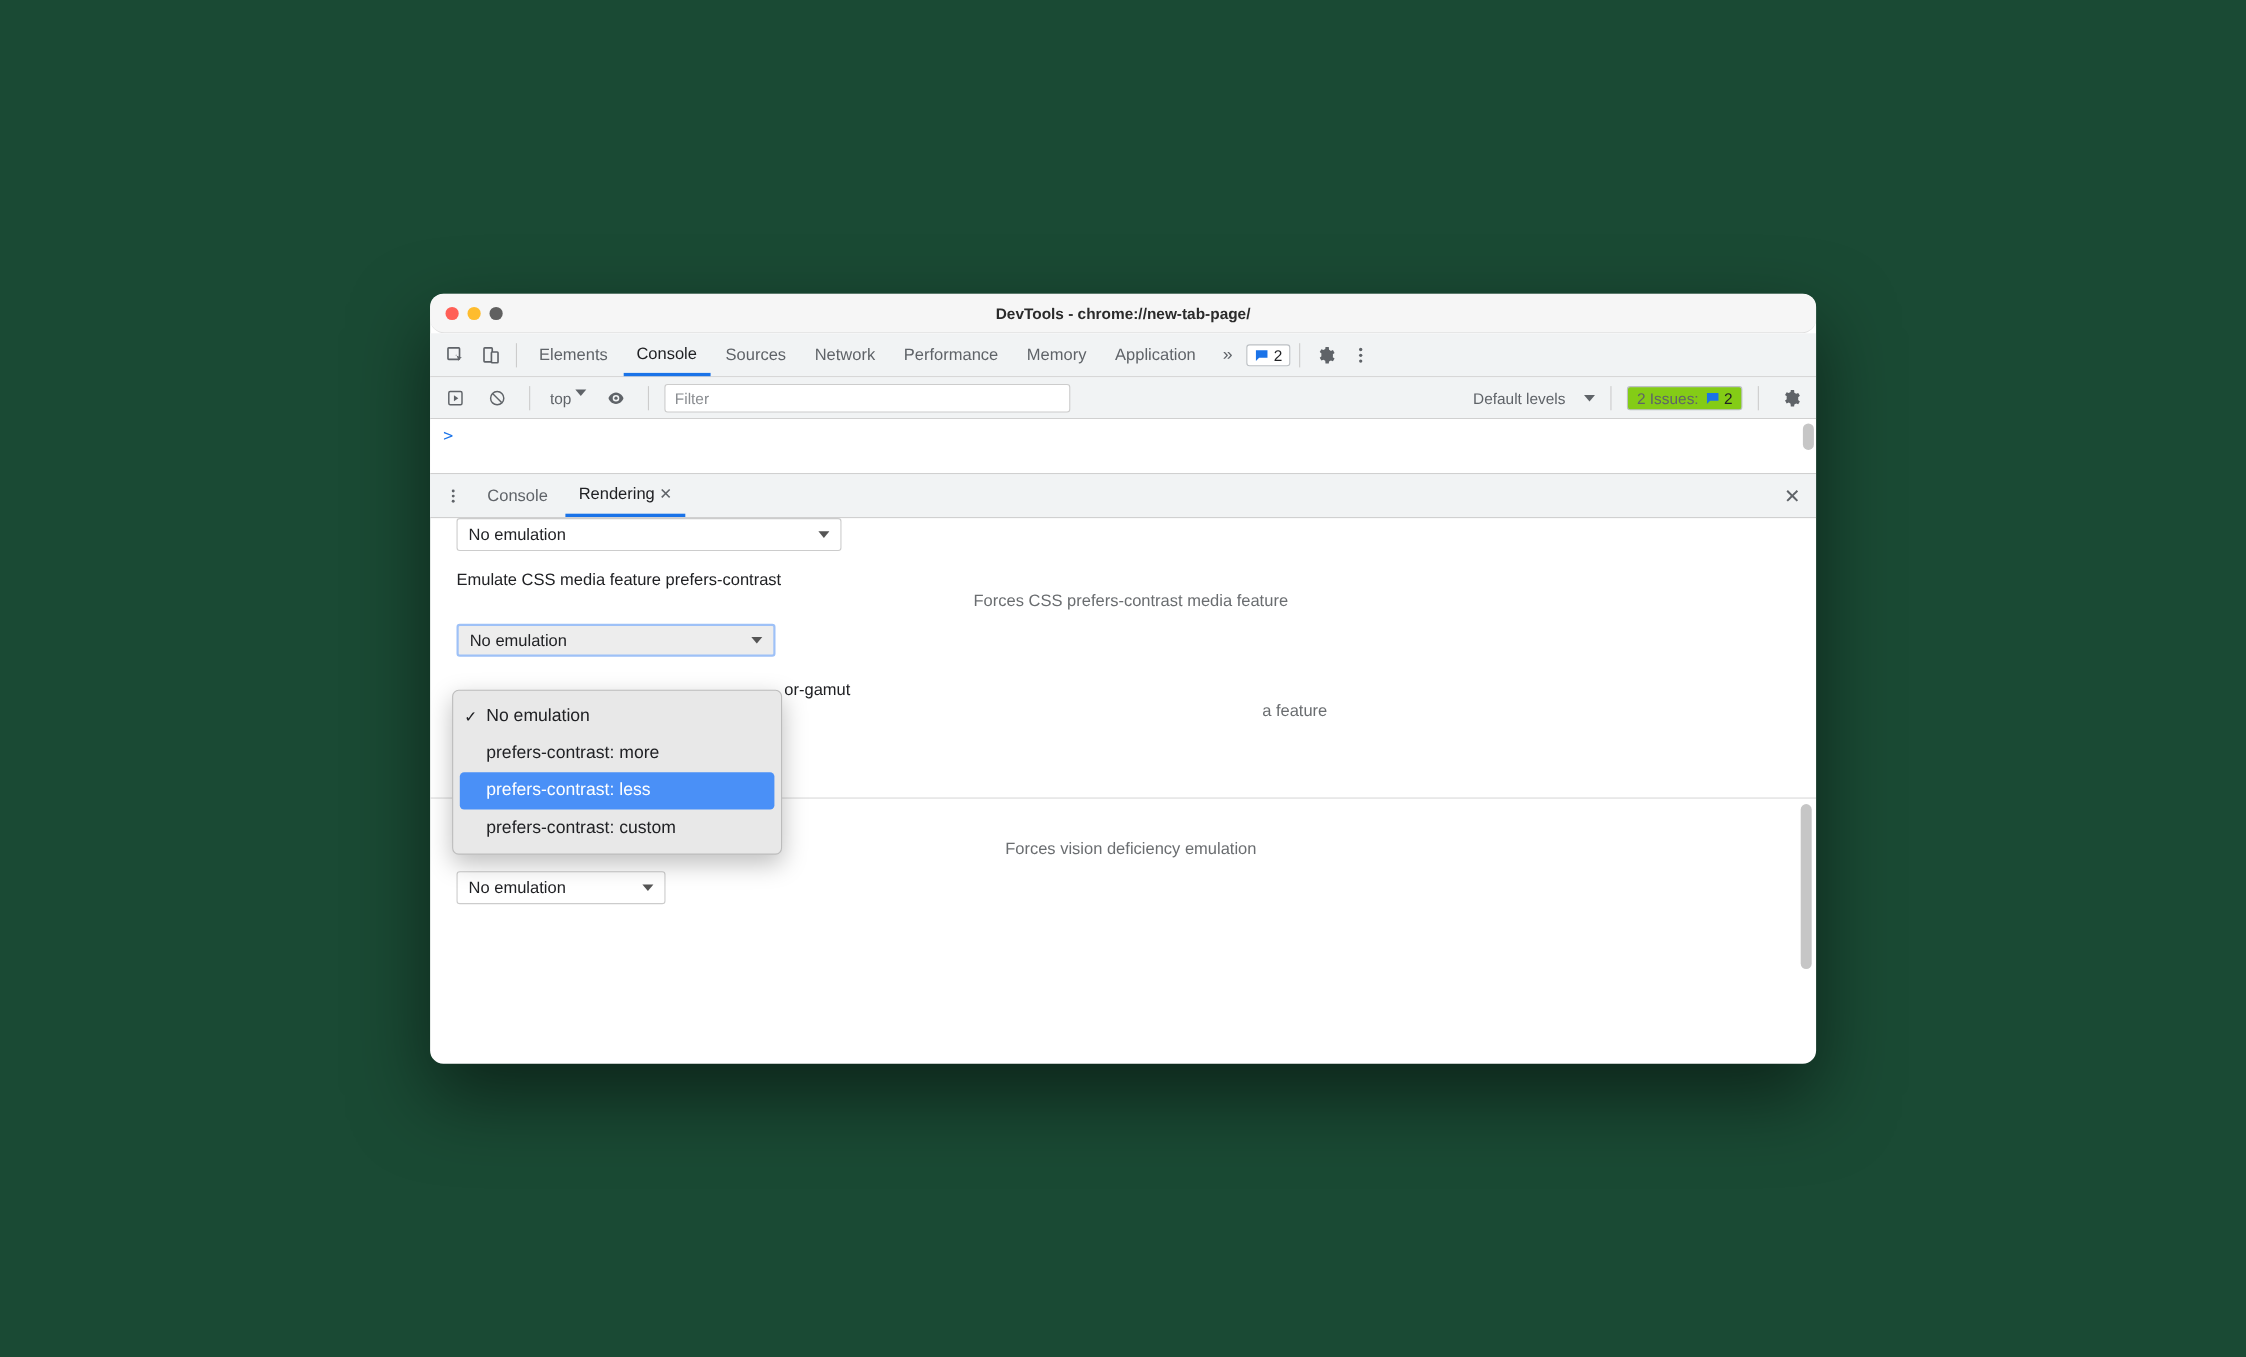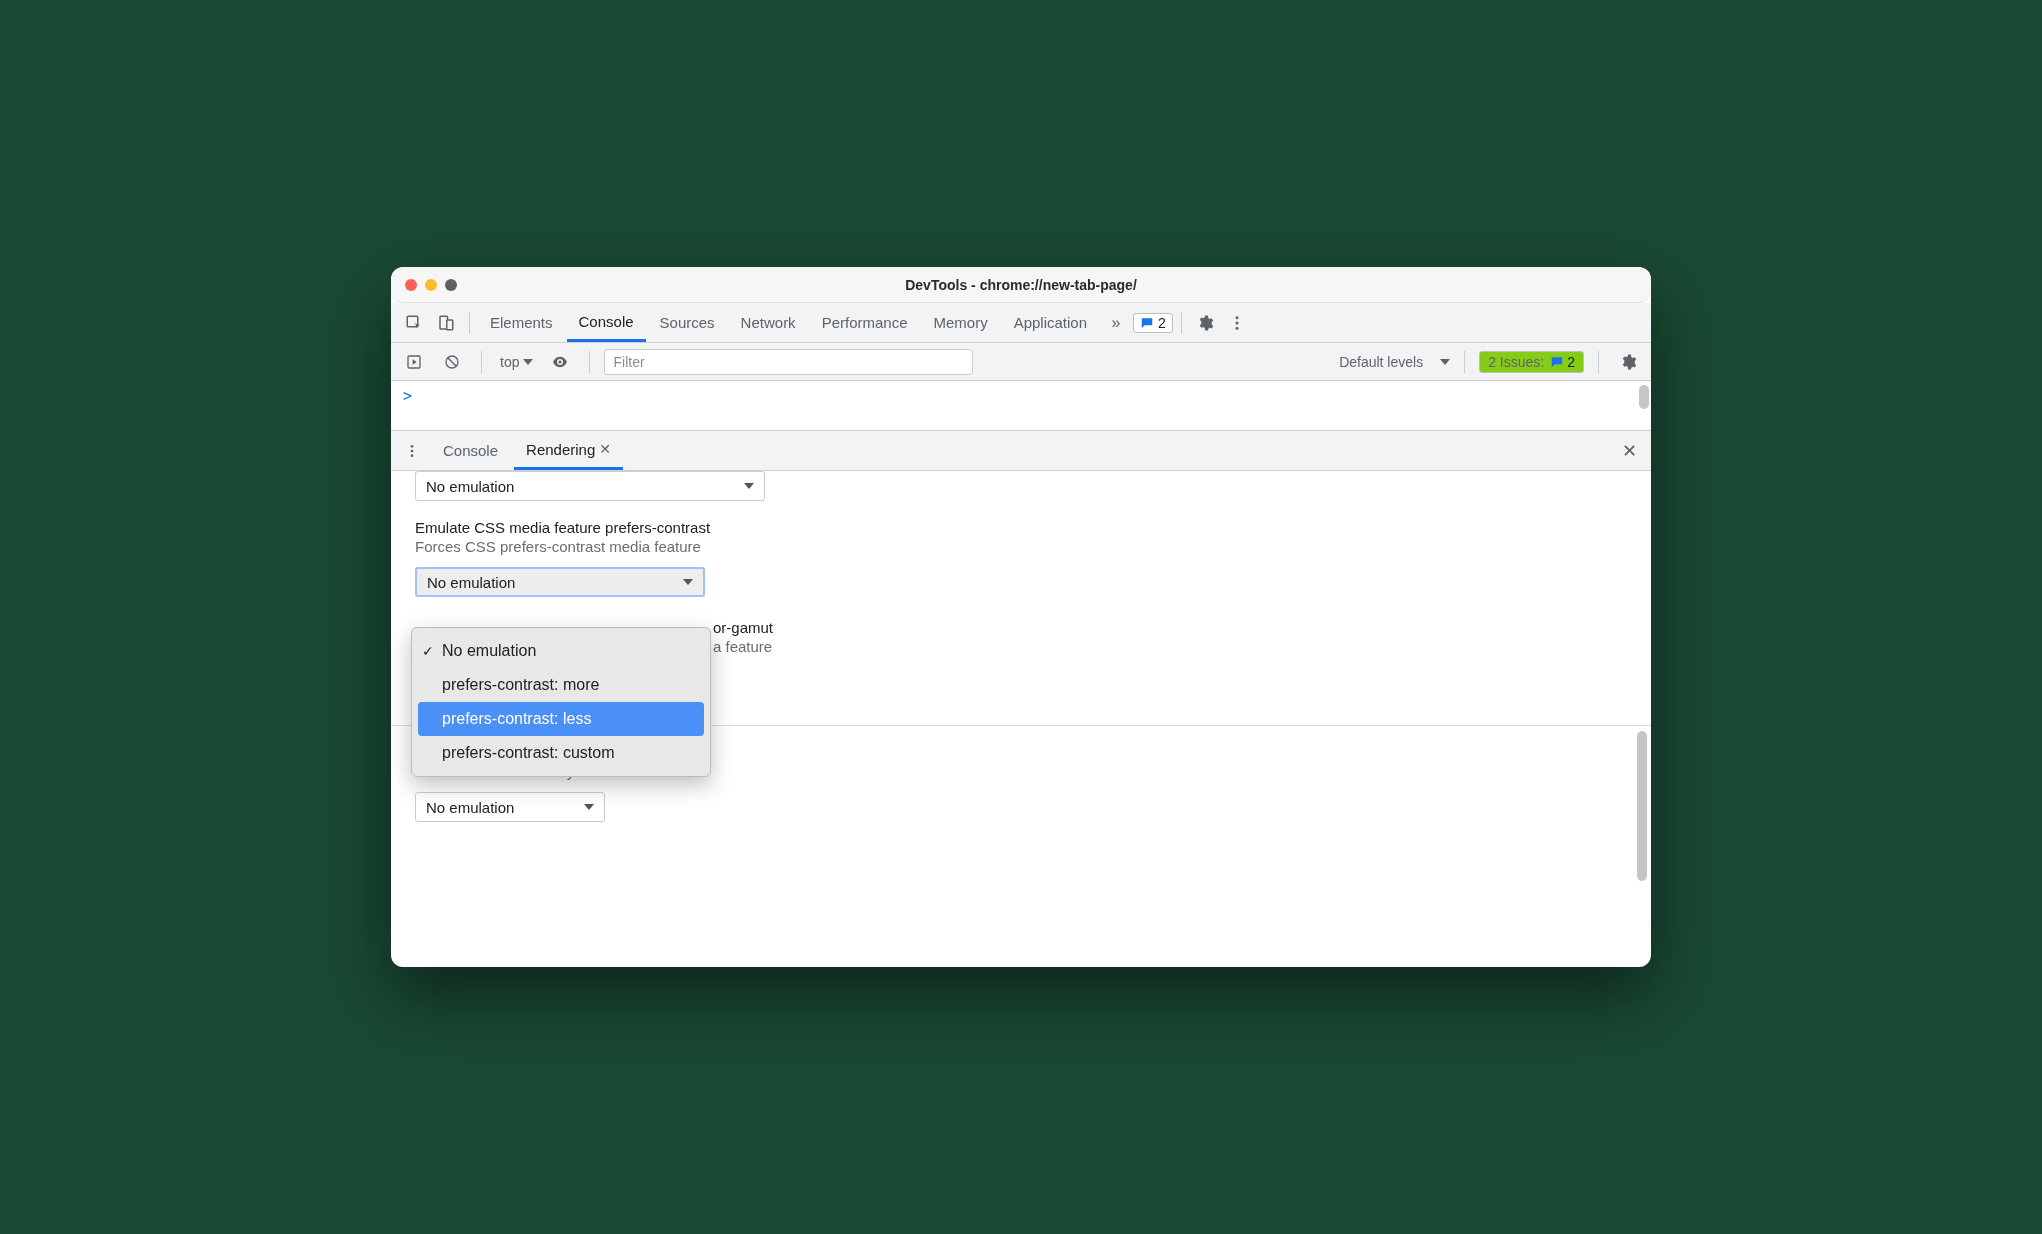--- a/index.html
+++ b/index.html
@@ -75,21 +75,21 @@
   
   .subbar {
     height: 38px;
     background:#f1f3f4;
     border-bottom:1px solid #d0d0d0;
     display:flex; align-items:center;
     padding: 0 8px; gap:8px;
     font-size:14px; color:#5f6368;
   }
   .top-selector {
-    display:flex; align-items:center; gap:4px; padding:0 4px;
+    display:flex; align-items:flex-start; gap:4px; padding:0 4px;
   }
   .filter-input {
     flex:1; max-width:560px;
     height:26px; border:1px solid #ccc; border-radius:3px;
     padding: 0 8px; font-size:14px; color:#202124;
     background:#fff;
   }
   .filter-input::placeholder{ color:#8a8d91;}
   .lvl-sel { display:flex; align-items:center; gap:17px; }
   .issues-box {
@@ -130,21 +130,21 @@
   }
   .sel .caret {
     position:absolute; right:10px; top:50%; transform:translateY(-50%);
     width:0;height:0;border-left:5px solid transparent;border-right:5px solid transparent;
     border-top:6px solid #555;
   }
   .sel.small { width:190px; }
   .sel.focused { border:2px solid #9ec1f7; background:#ededed; }
   .field { margin-top:18px; }
   .field .title { font-size:15px; color:#202124; }
-  .field .desc { font-size:15px; color:#6a6d70; margin-top:2px;}
+  .field .desc { font-size:15px; color:#6a6d70; margin-top:2px;text-align:center;}
   .field .sel { margin-top:12px; }
   .hr { height:1px; background:#d9d9d9; margin:24px -10px 0 -24px; }
   
   .popup {
     position:absolute;
     width:300px;
     background:#e8e8e8;
     border:1px solid #bcbcbc;
     border-radius:6px;
     box-shadow: 0 8px 22px rgba(0,0,0,0.25);

